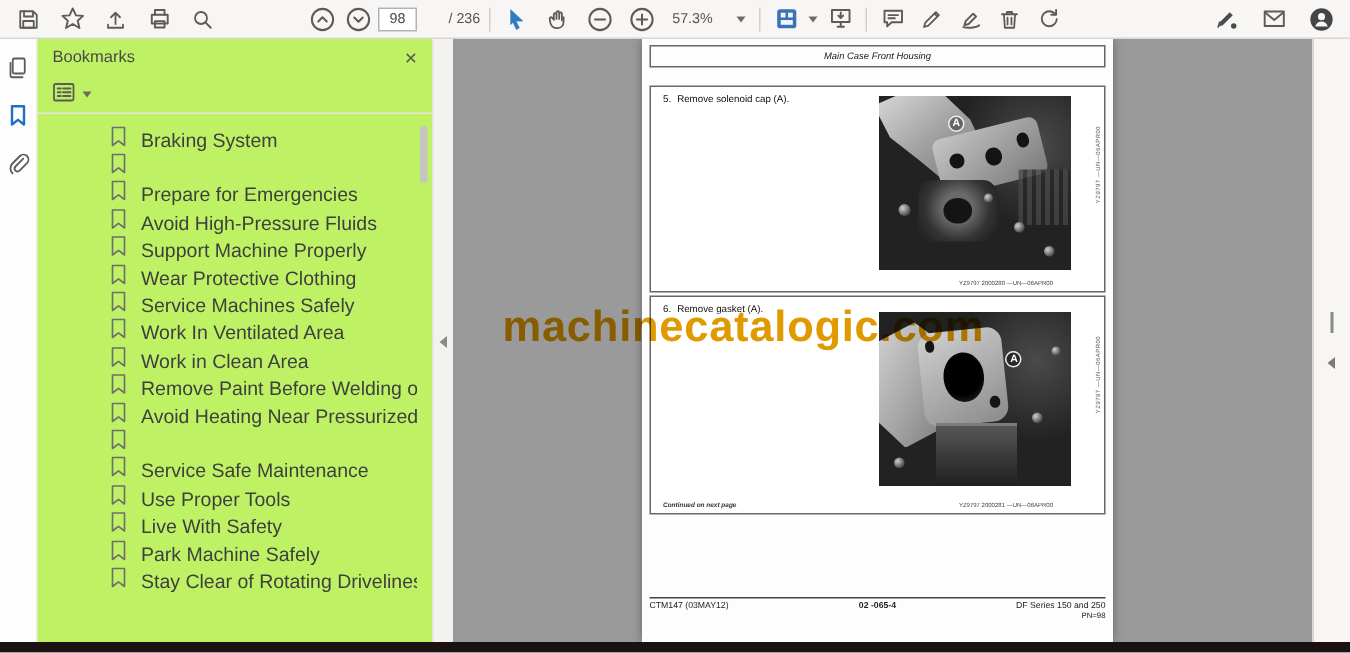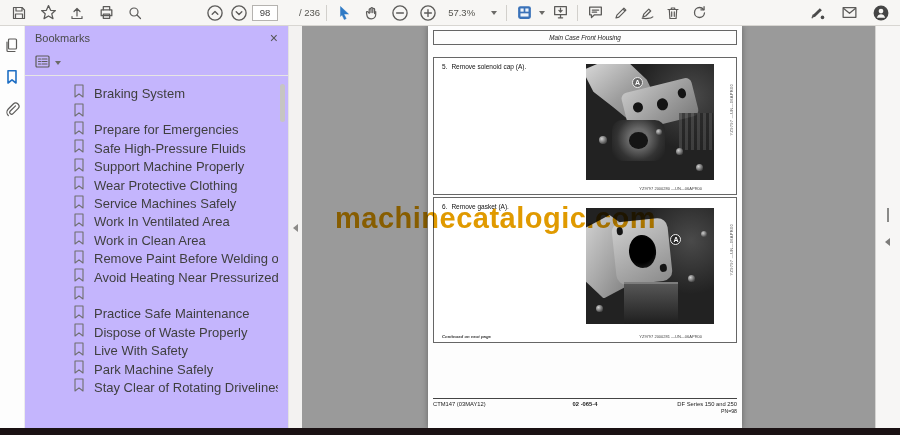--- a/index.html
+++ b/index.html
@@ -27,21 +27,21 @@
   .zoom-txt { font-size:9.5px; color:#55544f; }
   .caret { width:0; height:0; border-left:3px solid transparent; border-right:3px solid transparent;
     border-top:4px solid #6b6a67; }
 
   
   .left-rail { position:absolute; left:0; top:26px; width:25px; height:402px; background:#fdfdfd;
     border-right:1px solid #ececec; display:flex; flex-direction:column; align-items:center; padding-top:10px; gap:12px; }
   .rbtn { background:none; border:none; width:20px; height:20px; display:flex; align-items:center; justify-content:center; cursor:pointer; }
 
   
-  .sidebar { position:absolute; left:25px; top:26px; width:263px; height:402px; background:#c4b5fd; }
+  .sidebar { position:absolute; left:25px; top:26px; width:263px; height:402px; background:#bef264; }
   .sb-header { position:absolute; left:0; top:0; right:0; height:24px; display:flex; align-items:center;
     padding:0 10px; }
   .sb-title { font-size:11px; color:#4a4a4a; }
   .sb-close { margin-left:auto; background:none; border:none; font-size:14px; color:#555; cursor:pointer; line-height:1; }
   .sb-options { position:absolute; left:8px; top:27px; display:flex; align-items:center; gap:4px; }
   .opt-btn { display:flex; align-items:center; gap:4px; background:none; border:none; cursor:pointer; padding:2px; }
   .sb-divider { position:absolute; left:0; right:0; top:49px; height:1px; background:#e7e6e4; }
   .sb-list { position:absolute; left:0; top:54px; right:10px; bottom:4px; overflow:hidden; padding-left:48px; padding-top:4px; }
   .bm-item { display:flex; align-items:center; gap:9px; height:18.4px; cursor:pointer; }
   .bm-label { font-size:13px; color:#3f3f3f; white-space:nowrap; }
@@ -377,21 +377,21 @@
           <span class="bm-ico"><svg width="12" height="14" viewBox="0 0 12 14">
               <path d="M2 1h8v12L6 9.9 2 13z" fill="none" stroke="#6e6e6e" stroke-width="1.1" stroke-linejoin="round"></path>
             </svg></span>
           <span class="bm-label">Prepare for Emergencies</span>
         </div>
 
         <div class="bm-item">
           <span class="bm-ico"><svg width="12" height="14" viewBox="0 0 12 14">
               <path d="M2 1h8v12L6 9.9 2 13z" fill="none" stroke="#6e6e6e" stroke-width="1.1" stroke-linejoin="round"></path>
             </svg></span>
-          <span class="bm-label">Safe High-Pressure Fluids</span>
+          <span class="bm-label">Avoid High-Pressure Fluids</span>
         </div>
 
         <div class="bm-item">
           <span class="bm-ico"><svg width="12" height="14" viewBox="0 0 12 14">
               <path d="M2 1h8v12L6 9.9 2 13z" fill="none" stroke="#6e6e6e" stroke-width="1.1" stroke-linejoin="round"></path>
             </svg></span>
           <span class="bm-label">Support Machine Properly</span>
         </div>
 
         <div class="bm-item">
@@ -440,30 +440,30 @@
           <span class="bm-ico"><svg width="12" height="14" viewBox="0 0 12 14">
               <path d="M2 1h8v12L6 9.9 2 13z" fill="none" stroke="#6e6e6e" stroke-width="1.1" stroke-linejoin="round"></path>
             </svg></span>
         </div>
 
 
         <div class="bm-item">
           <span class="bm-ico"><svg width="12" height="14" viewBox="0 0 12 14">
               <path d="M2 1h8v12L6 9.9 2 13z" fill="none" stroke="#6e6e6e" stroke-width="1.1" stroke-linejoin="round"></path>
             </svg></span>
-          <span class="bm-label">Practice Safe Maintenance</span>
-        </div>
-
-
-        <div class="bm-item">
-          <span class="bm-ico"><svg width="12" height="14" viewBox="0 0 12 14">
-              <path d="M2 1h8v12L6 9.9 2 13z" fill="none" stroke="#6e6e6e" stroke-width="1.1" stroke-linejoin="round"></path>
-            </svg></span>
-          <span class="bm-label">Dispose of Waste Properly</span>
-        </div>
+          <span class="bm-label">Service Safe Maintenance</span>
+        </div>
+
+        <div class="bm-item">
+          <span class="bm-ico"><svg width="12" height="14" viewBox="0 0 12 14">
+              <path d="M2 1h8v12L6 9.9 2 13z" fill="none" stroke="#6e6e6e" stroke-width="1.1" stroke-linejoin="round"></path>
+            </svg></span>
+          <span class="bm-label">Use Proper Tools</span>
+        </div>
+
 
         <div class="bm-item">
           <span class="bm-ico"><svg width="12" height="14" viewBox="0 0 12 14">
               <path d="M2 1h8v12L6 9.9 2 13z" fill="none" stroke="#6e6e6e" stroke-width="1.1" stroke-linejoin="round"></path>
             </svg></span>
           <span class="bm-label">Live With Safety</span>
         </div>
 
         <div class="bm-item">
           <span class="bm-ico"><svg width="12" height="14" viewBox="0 0 12 14">

